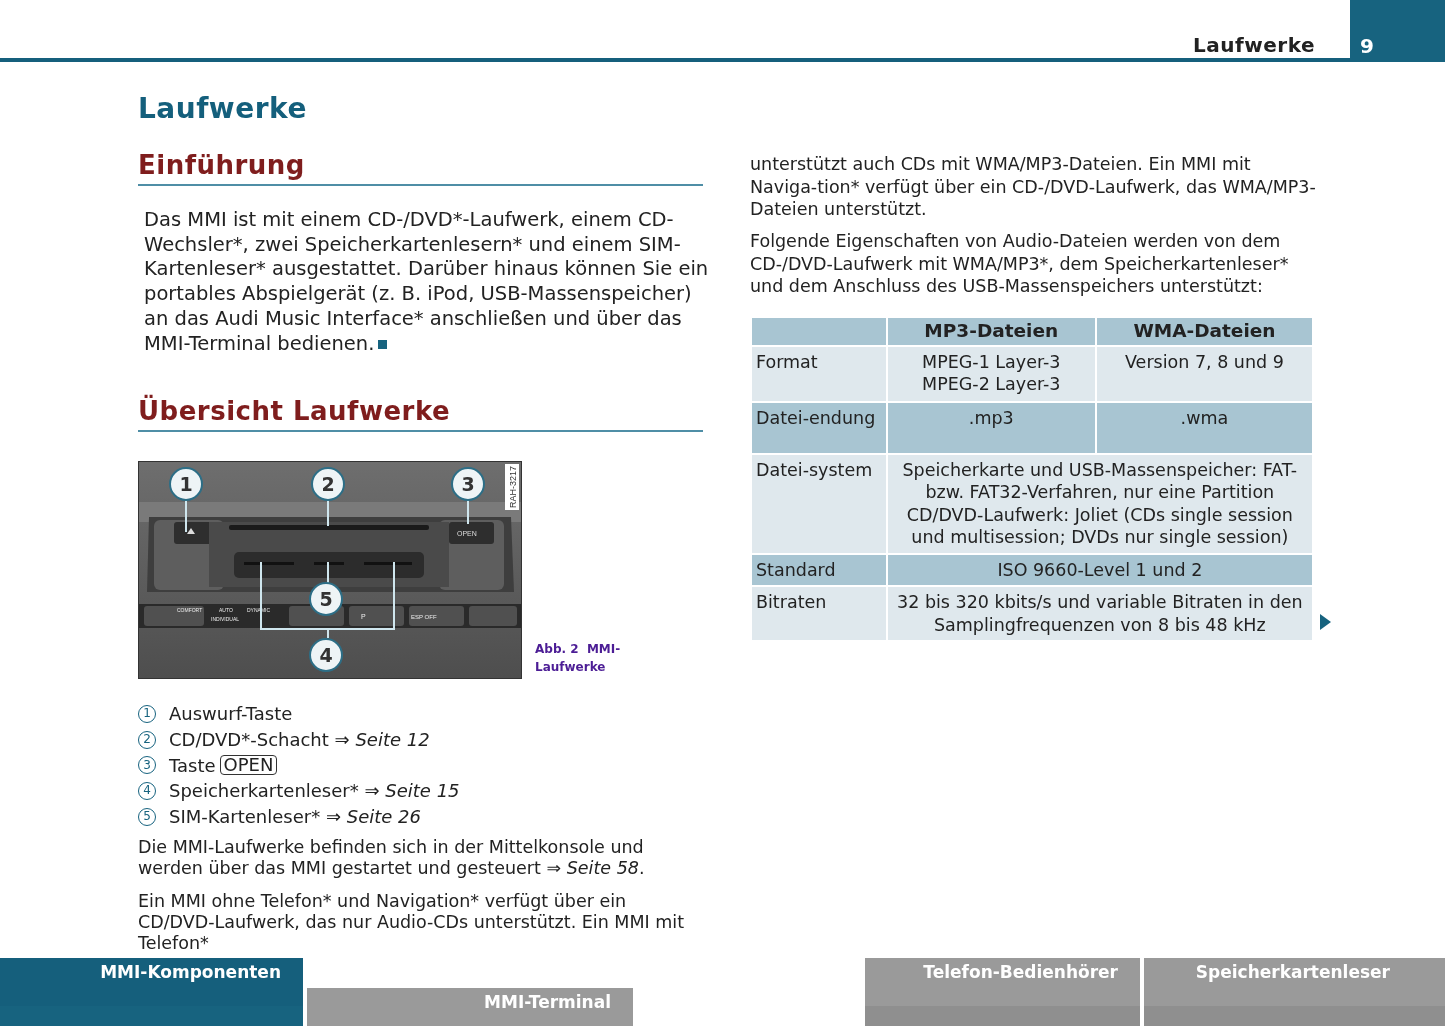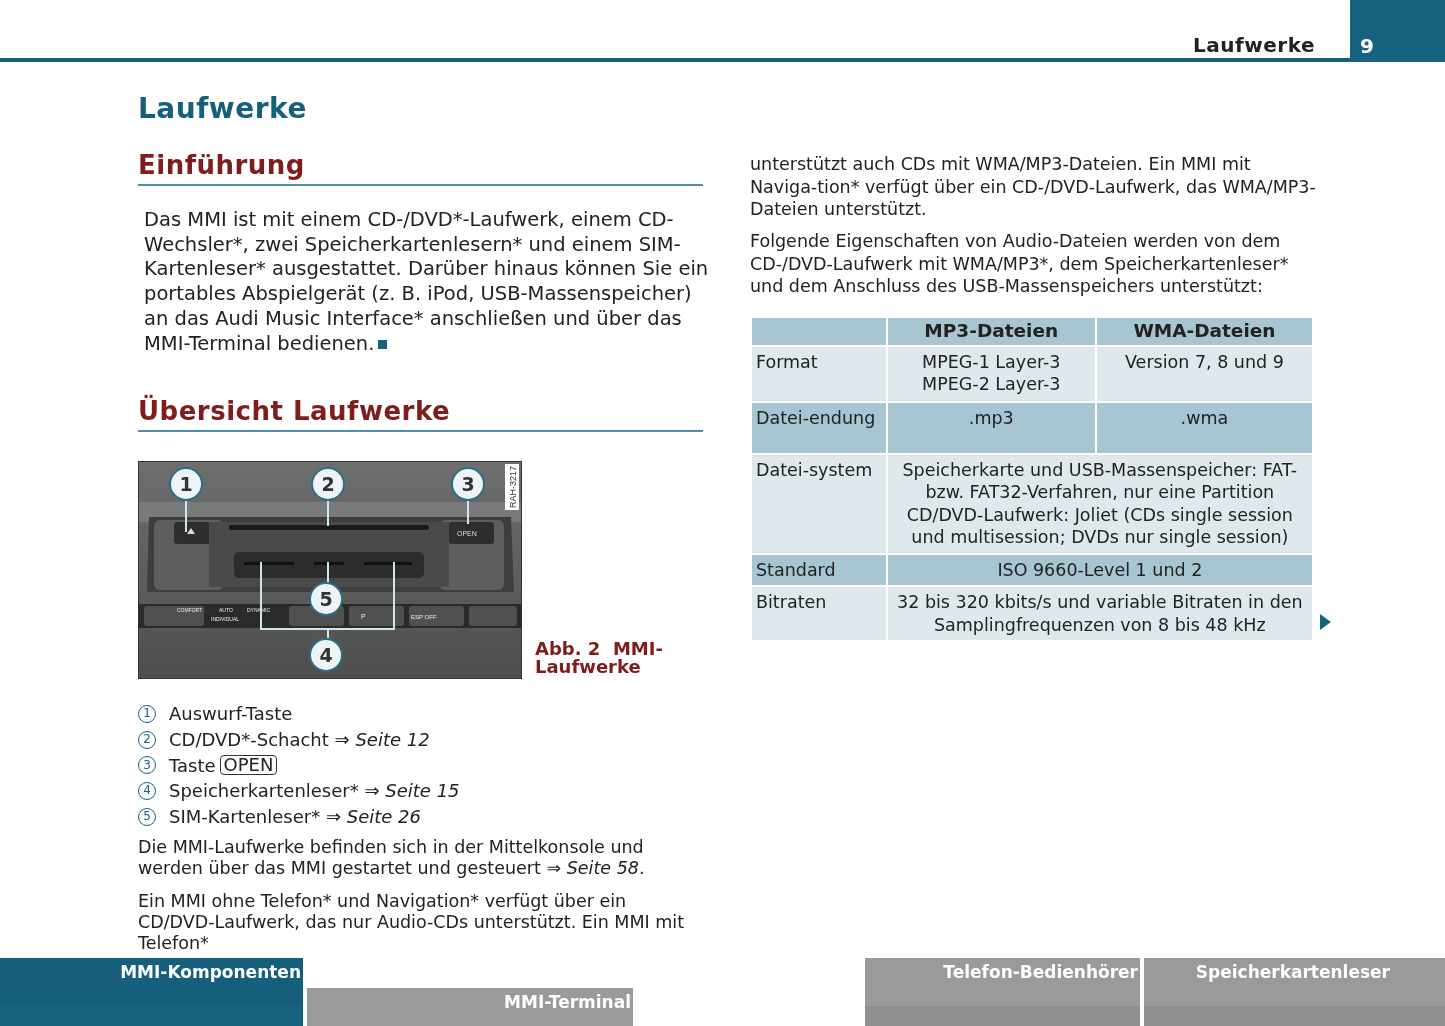--- a/index.html
+++ b/index.html
@@ -13,21 +13,21 @@
 
   .h1 { position:absolute; left:138px; top:92px; font-size:28px; font-weight:bold; color:#145f7c; letter-spacing:0.5px; }
   .h2 { position:absolute; left:138px; font-size:26px; font-weight:bold; color:#7f1d1d; letter-spacing:0.5px; }
   .rule { position:absolute; left:138px; width:565px; height:2px; background:#4f8ea6; }
 
   .p-intro { position:absolute; left:138px; top:208px; width:565px; font-size:19.5px; line-height:24.7px; color:#222;margin-left:6px; }
   .endmark { display:inline-block; width:9px; height:9px; background:#17637f; margin-left:4px; vertical-align:middle; }
 
   .figure { position:absolute; left:138px; top:461px; width:382px; height:216px; background:#5a5a5a;
             border:1px solid #333; overflow:hidden; }
-  .caption { position:absolute; left:535px; top:640px; width:150px; font-size:18px; font-weight:bold; line-height:18px; color:#7f1d1d; }
+  .caption { position:absolute; left:535px; top:640px; width:150px; font-size:12px; font-weight:bold; line-height:18px; color:#4c1d95; }
 
   .legend { position:absolute; left:138px; top:701px; font-size:18px; line-height:25.8px; }
   .legend .row { display:flex; align-items:center; height:25.8px; }
   .circ { display:inline-flex; align-items:center; justify-content:center; width:18px; height:18px;
           border:1.5px solid #17637f; border-radius:50%; font-size:12px; color:#17637f; margin-right:13px; box-sizing:border-box; }
   .ital { font-style:italic; }
   .keycap { border:1.5px solid #333; border-radius:4px; padding:0 3px; margin-left:4px; line-height:18px; }
 
   .p-body { position:absolute; left:138px; width:565px; font-size:17.5px; line-height:21px; color:#222; }
   .p-right { position:absolute; left:750px; width:570px; font-size:17.5px; line-height:22.5px; color:#222; }
@@ -36,21 +36,21 @@
   table.spec td, table.spec th { border:2px solid #fff; padding:4px 4px; vertical-align:top; }
   table.spec th { background:#a8c5d2; font-weight:bold; font-size:18.5px; text-align:center; padding:2px; }
   table.spec tr.light td { background:#dfe8ed; }
   table.spec tr.dark td { background:#a8c5d2; }
   table.spec td.c { text-align:center; }
   .next-arrow { position:absolute; left:1320px; top:614px; width:0; height:0; border-left:11px solid #17637f;
                 border-top:8px solid transparent; border-bottom:8px solid transparent; }
 
   .footer { position:absolute; left:0; top:958px; width:1445px; height:68px; }
   .ftab { position:absolute; top:0; height:68px; background:#9a9a9a; color:#fff; font-weight:bold; font-size:17px;
-          text-align:right; box-sizing:border-box; padding:4px 2px 0 0; }
+          text-align:right; box-sizing:border-box; padding:4px 22px 0 0; }
   .ftab .lower { position:absolute; left:0; right:0; top:48px; bottom:0; background:#8f8f8f; }
   .ftab.active { background:#155f7c; }
   .ftab.active .lower { background:#17637f; }
   .ftab span { position:relative; z-index:1; }
 </style>
 </head>
 <body>
 
 <div class="hdr-line"></div>
 <div class="hdr-title">Laufwerke</div>

